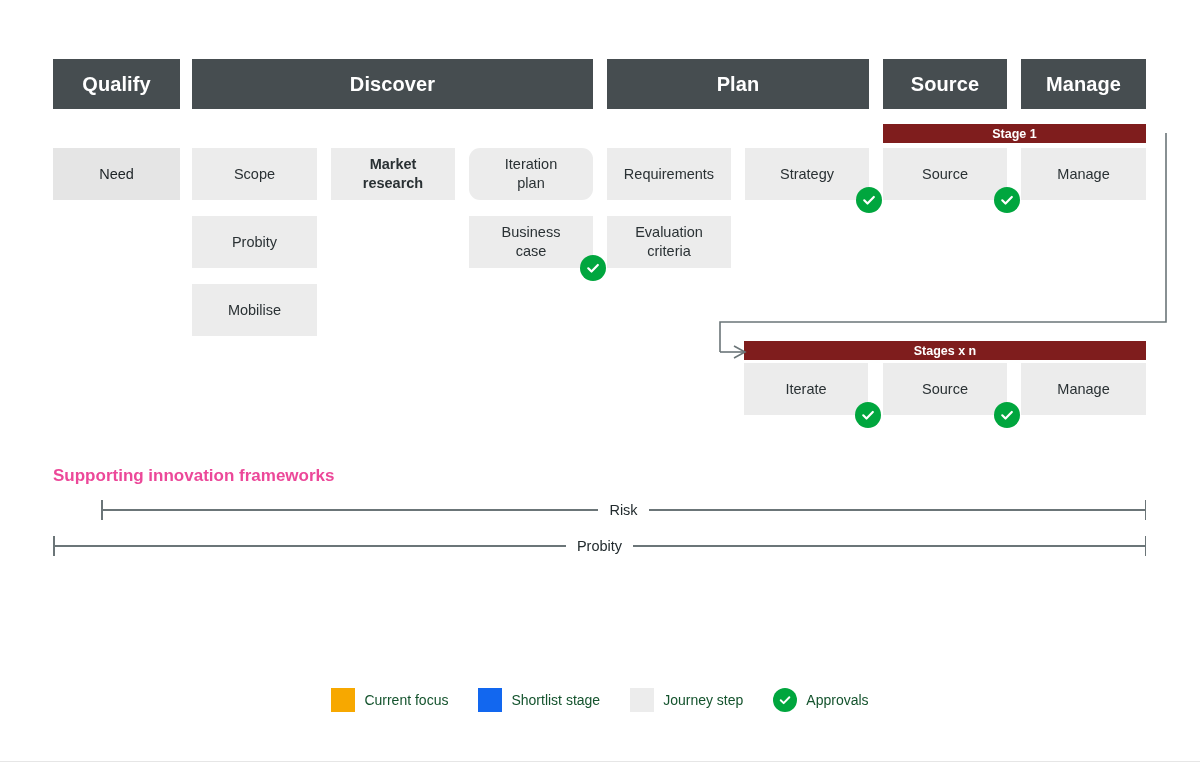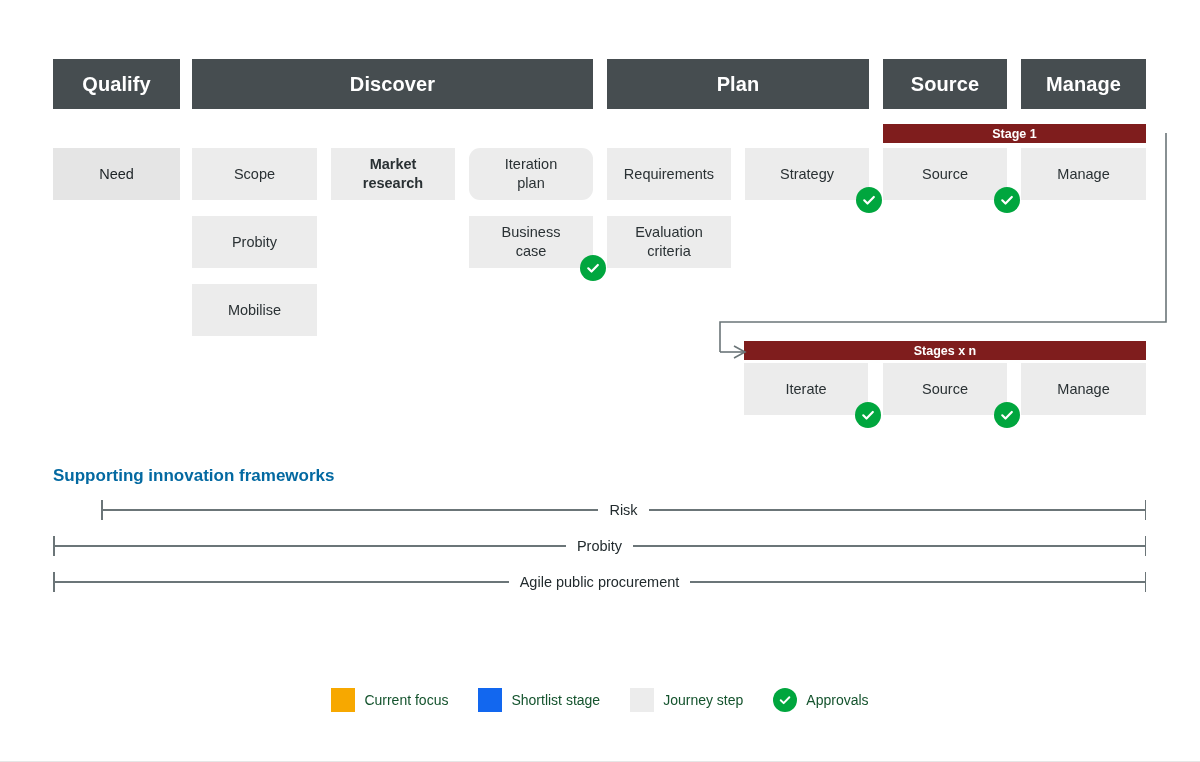--- a/index.html
+++ b/index.html
@@ -53,21 +53,21 @@
     display:flex;align-items:center;justify-content:center;
     z-index:6;
   }
   .approval svg{display:block;}
 
   
   .loop{pointer-events:none;}
 
   
   .frameworks-title{
-    font-size:17px;font-weight:700;color:#0369a1;
+    font-size:17px;font-weight:700;color:#ec4899;
     white-space:nowrap;
   }
   .fw-row{
     display:flex;align-items:center;
     height:20px;
   }
   .fw-cap{width:1.5px;height:20px;background:#6b7578;flex:0 0 auto;}
   .fw-line{height:1.5px;background:#6b7578;flex:1 1 auto;}
   .fw-label{
     font-size:14.5px;color:#222b2e;white-space:nowrap;
@@ -198,27 +198,20 @@
           <div class="fw-line"></div>
           <div class="fw-cap"></div>
         </div>
         <div class="fw-row" style="margin-top: 16px;">
           <div class="fw-cap"></div>
           <div class="fw-line"></div>
           <div class="fw-label">Probity</div>
           <div class="fw-line"></div>
           <div class="fw-cap"></div>
         </div>
-        <div class="fw-row" style="margin-top: 16px;">
-          <div class="fw-cap"></div>
-          <div class="fw-line"></div>
-          <div class="fw-label">Agile public procurement</div>
-          <div class="fw-line"></div>
-          <div class="fw-cap"></div>
-        </div>
       </div>
   </div>
 
   <div class="abs legend" style="left:0px;top:686px;width:1200px;height:28px;">
       <div class="legend-item">
         <div class="legend-swatch" style="background: rgb(247, 168, 0);"></div>
         <span class="legend-label">Current focus</span>
       </div>
       <div class="legend-item">
         <div class="legend-swatch" style="background: rgb(18, 103, 239);"></div>

